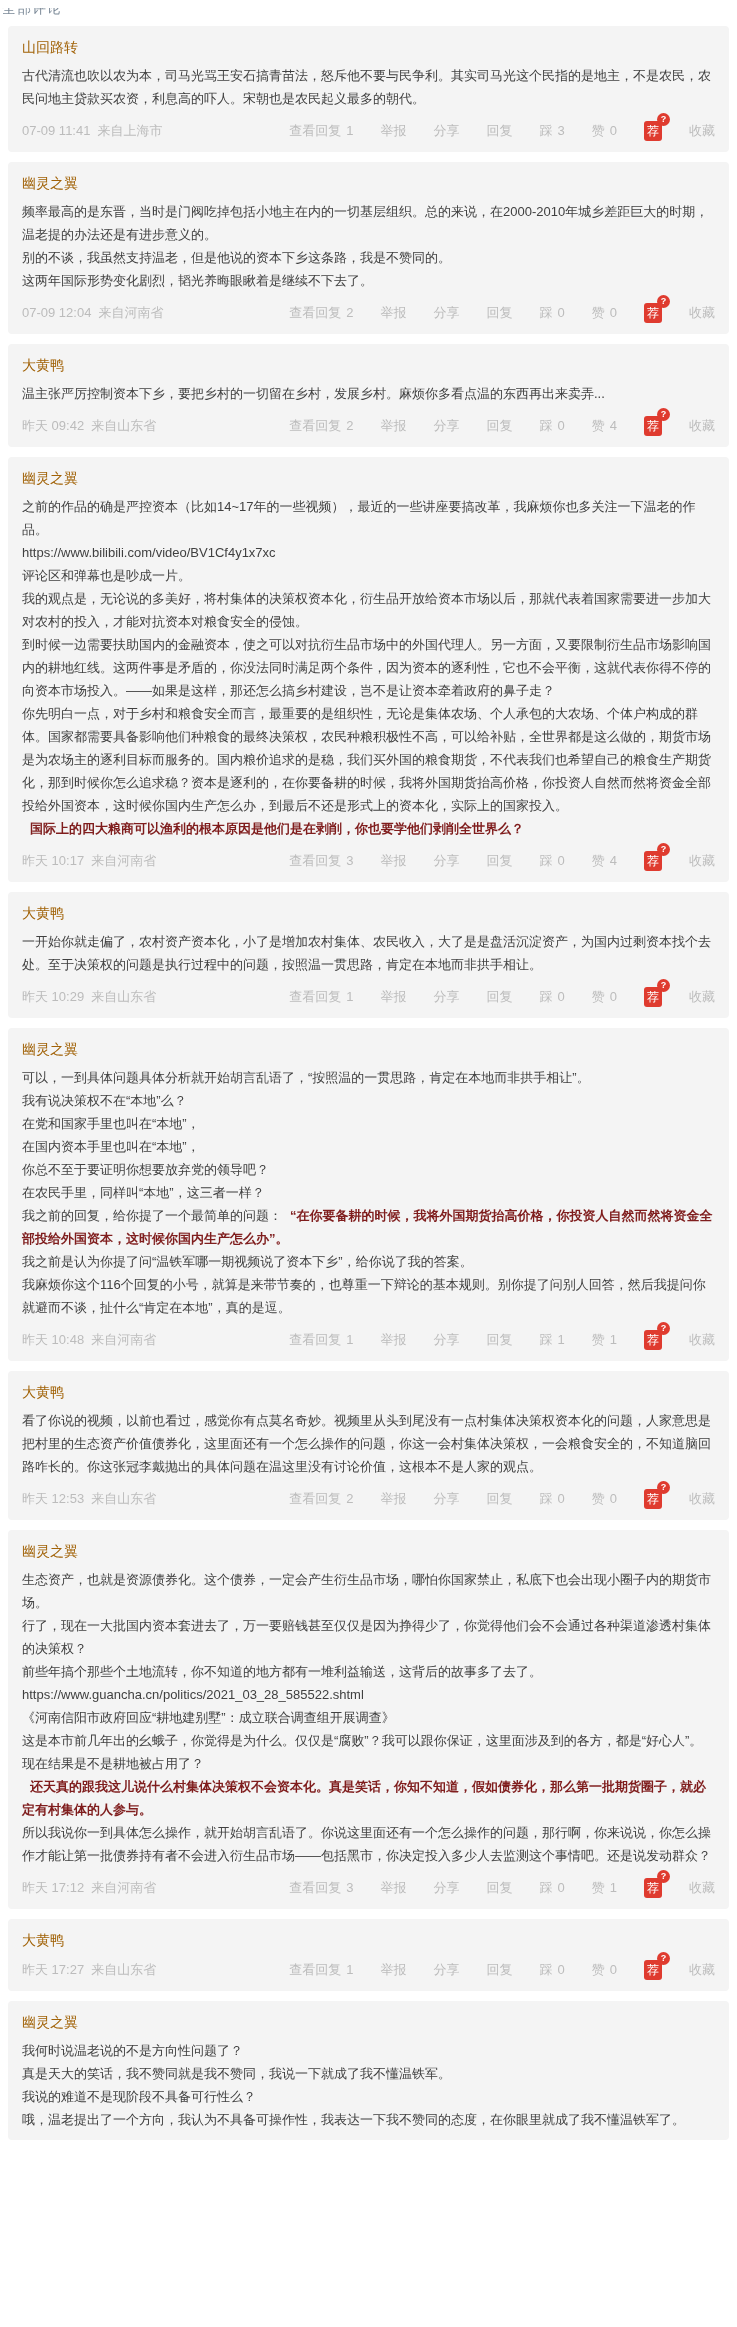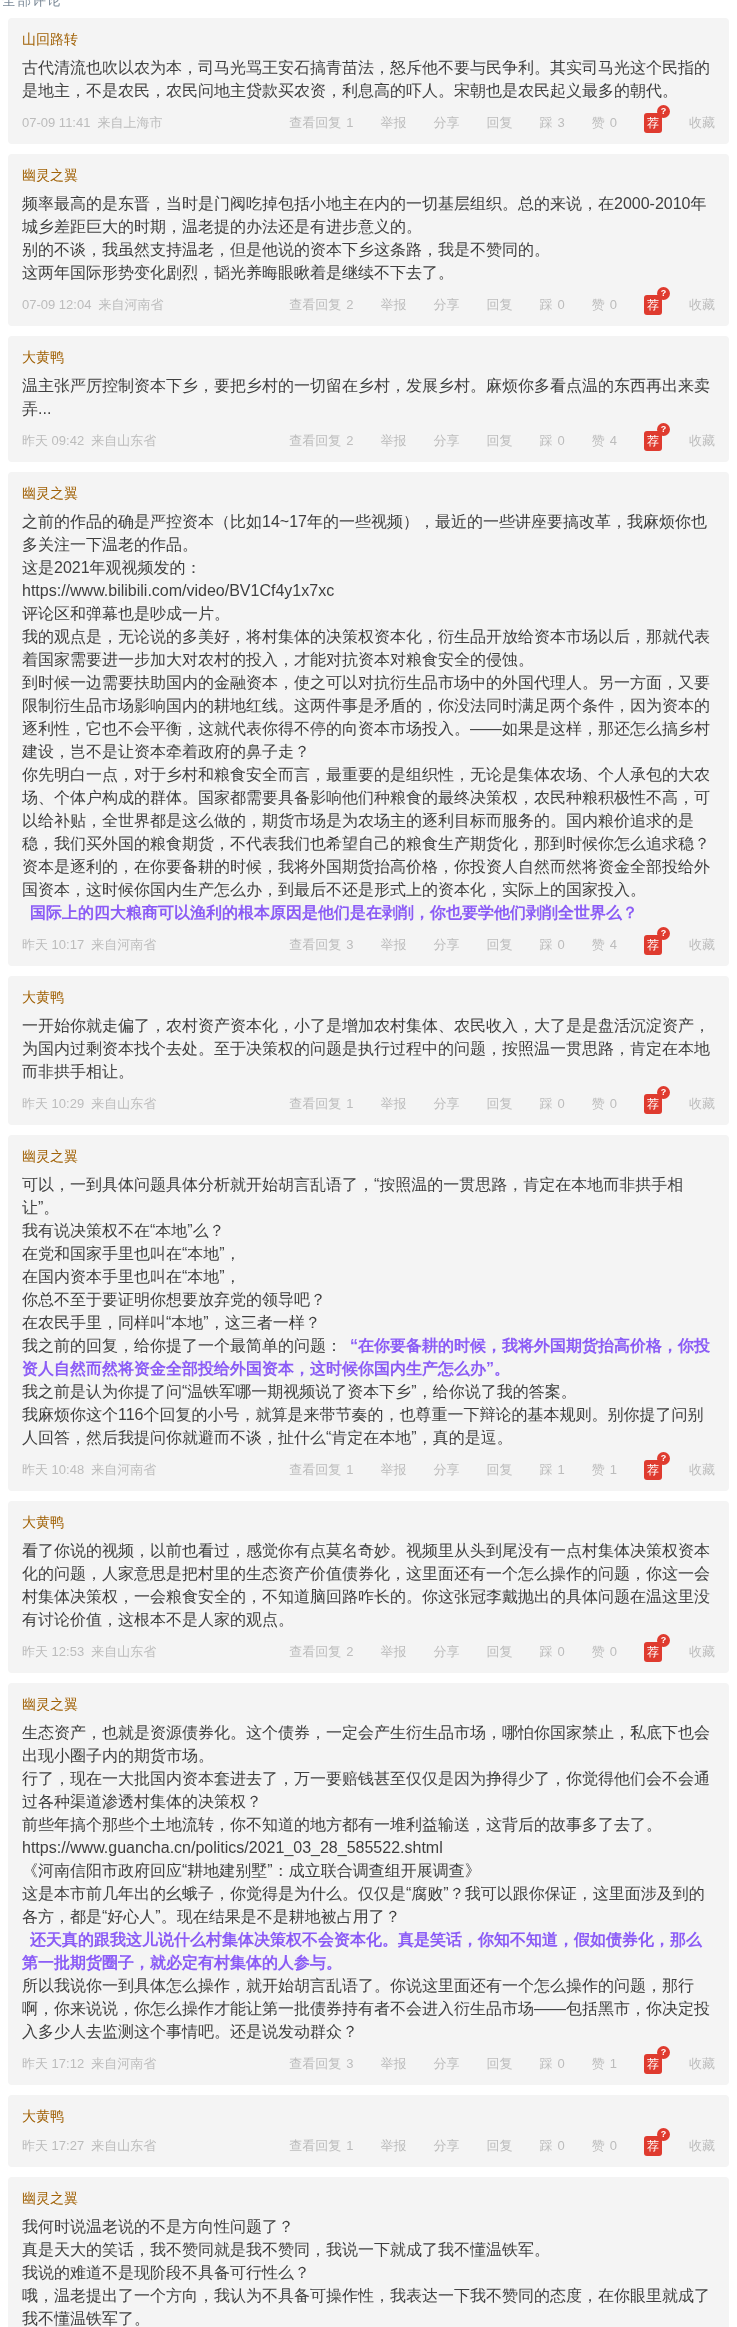--- a/index.html
+++ b/index.html
@@ -3,40 +3,40 @@
 <meta charset="utf-8">
 <style>
   * { margin:0; padding:0; box-sizing:border-box; }
   html,body { background:#ffffff; }
   body {
     width:737px; height:2327px; overflow:hidden;
     font-family:"Liberation Sans","DejaVu Sans",sans-serif;
     position:relative;
   }
   .clipped-top {
-    height:9px; overflow:hidden; margin-left:2px;
+    height:9px; overflow:hidden; margin-left:2px;margin-top:8px;
   }
   .clipped-top span {
     display:block; font-size:14px; line-height:15px; margin-top:-7px;
     color:#7d8b99; letter-spacing:1px;
   }
   .comments { margin-top:9px; }
   .comment {
     background:#f4f4f4; border-radius:4px;
     margin:0 8px 10px 8px; padding:12px 14px 9px 14px;
   }
   .username {
     color:#a16207; font-size:14px; line-height:18px; margin-bottom:8px;
     cursor:pointer;
   }
   .body p {
-    font-size:16px; line-height:23px; color:#404040;
+    font-size:13px; line-height:23px; color:#404040;
     word-break:break-all;
   }
-  .body span.b { font-weight:bold; color:#8b5cf6;padding-left:8px; }
+  .body span.b { font-weight:bold; color:#7f1d1d;padding-left:8px; }
   .c-footer {
     display:flex; justify-content:space-between; align-items:center;
     margin-top:9px; height:24px;
   }
   .meta { color:#bcbcbc; font-size:13px; white-space:nowrap;text-align:right; }
   .meta .loc { margin-left:7px; }
   .actions {
     display:flex; align-items:center; color:#bcbcbc; font-size:13px;
     white-space:nowrap;
   }
@@ -128,21 +128,20 @@
         <span class="rec-badge"><span class="rec-q">?</span><span>荐</span></span>
         <span class="act">收藏</span>
       </div>
     </div>
   </section>
 
   <section class="comment">
     <div class="username">幽灵之翼</div>
     <div class="body">
         <p><span>之前的作品的确是严控资本（比如14~17年的一些视频），最近的一些讲座要搞改革，我麻烦你也多关注一下温老的作品。</span></p>
-        <p><span>这是2021年观视频发的：</span></p>
         <p><span>https://www.bilibili.com/video/BV1Cf4y1x7xc</span></p>
         <p><span>评论区和弹幕也是吵成一片。</span></p>
         <p><span>我的观点是，无论说的多美好，将村集体的决策权资本化，衍生品开放给资本市场以后，那就代表着国家需要进一步加大对农村的投入，才能对抗资本对粮食安全的侵蚀。</span></p>
         <p><span>到时候一边需要扶助国内的金融资本，使之可以对抗衍生品市场中的外国代理人。另一方面，又要限制衍生品市场影响国内的耕地红线。这两件事是矛盾的，你没法同时满足两个条件，因为资本的逐利性，它也不会平衡，这就代表你得不停的向资本市场投入。——如果是这样，那还怎么搞乡村建设，岂不是让资本牵着政府的鼻子走？</span></p>
         <p><span>你先明白一点，对于乡村和粮食安全而言，最重要的是组织性，无论是集体农场、个人承包的大农场、个体户构成的群体。国家都需要具备影响他们种粮食的最终决策权，农民种粮积极性不高，可以给补贴，全世界都是这么做的，期货市场是为农场主的逐利目标而服务的。国内粮价追求的是稳，我们买外国的粮食期货，不代表我们也希望自己的粮食生产期货化，那到时候你怎么追求稳？资本是逐利的，在你要备耕的时候，我将外国期货抬高价格，你投资人自然而然将资金全部投给外国资本，这时候你国内生产怎么办，到最后不还是形式上的资本化，实际上的国家投入。</span></p>
         <p><span class="b">国际上的四大粮商可以渔利的根本原因是他们是在剥削，你也要学他们剥削全世界么？</span></p>
       </div>
     <div class="c-footer">
       <div class="meta">
         <span class="time">昨天 10:17</span><span class="loc">来自河南省</span>

